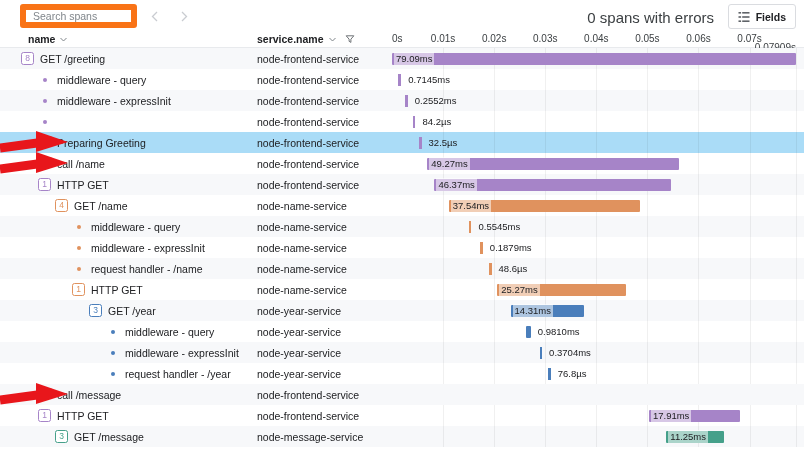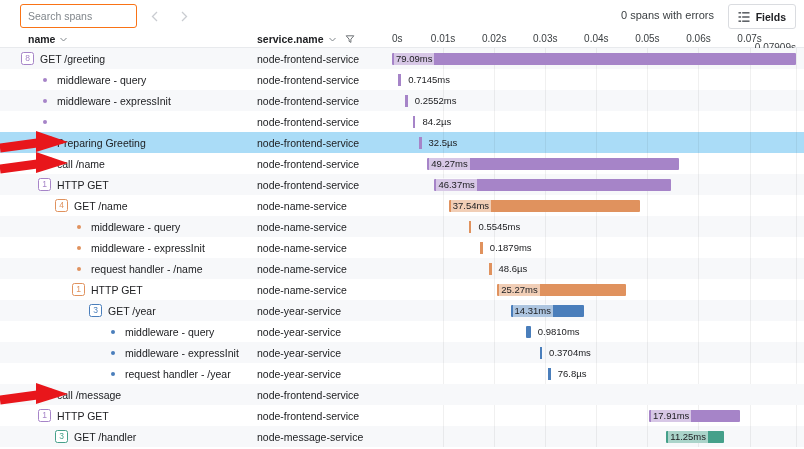--- a/index.html
+++ b/index.html
@@ -13,37 +13,37 @@
   }
   #app { position: relative; width: 804px; height: 449px; }
 
   
   .toolbar {
     position: absolute; top: 0; left: 0; width: 804px; height: 33px;
     background: #fff;
   }
   .search-input {
     position: absolute; left: 20px; top: 4px; width: 117px; height: 24px;
-    border: 1px solid #f97316; border-radius: 3px;
+    border: 6px solid #f97316; border-radius: 3px;
     font-family: "Liberation Sans", sans-serif; font-size: 10.5px;
     color: #5f6368; padding: 0 7px; background: #fff; outline: none;
   }
   .search-input::placeholder { color: #80868b; }
   .nav-arrow {
     position: absolute; top: 5px; width: 22px; height: 22px;
     display: flex; align-items: center; justify-content: center;
     cursor: pointer;
   }
   .nav-prev { left: 144px; }
   .nav-next { left: 172px; }
   .nav-arrow svg { display: block; }
 
   .errors-label {
     position: absolute; right: 90px; top: 9px;
-    font-size: 11px; color: #3c4043; white-space: nowrap;
+    font-size: 15px; color: #3c4043; white-space: nowrap;
   }
   .fields-btn {
     position: absolute; right: 8px; top: 4px; height: 25px;
     min-width: 65px; padding: 0 9px;
     border: 1px solid #dadce0; border-radius: 3px; background: #fff;
     display: flex; align-items: center; gap: 6px; cursor: pointer;
   }
   .fields-btn .label { font-size: 10.5px; font-weight: bold; color: #202124; }
   .fields-icon { display: block; }
 
@@ -547,21 +547,21 @@
           <div class="vgrid" style="left: 308.486px;"></div>
           <div class="vgrid" style="left: 359.567px;"></div>
           <div class="vgrid" style="left: 406px;"></div>
           <div class="bar" style="left: 258.938px; width: 91.4862px; background: rgb(166, 132, 200);"></div>
           <div class="bar-label" style="left: 260.938px; background: rgba(255, 255, 255, 0.55);">17.91ms</div>
         </div>
       </div>
       <div class="row odd" style="top: 378px;">
         <div class="row-name">
           <div class="badge" style="left: 55px; top: 4px; border: 1px solid rgb(69, 160, 138); color: rgb(69, 160, 138);">3</div>
-          <span class="name-text" style="margin-left: 74px;">GET /handler</span>
+          <span class="name-text" style="margin-left: 74px;">GET /message</span>
         </div>
         <div class="row-service">node-message-service</div>
         <div class="barlane">
           <div class="vgrid" style="left: 53.081px;"></div>
           <div class="vgrid" style="left: 104.162px;"></div>
           <div class="vgrid" style="left: 155.243px;"></div>
           <div class="vgrid" style="left: 206.324px;"></div>
           <div class="vgrid" style="left: 257.405px;"></div>
           <div class="vgrid" style="left: 308.486px;"></div>
           <div class="vgrid" style="left: 359.567px;"></div>

